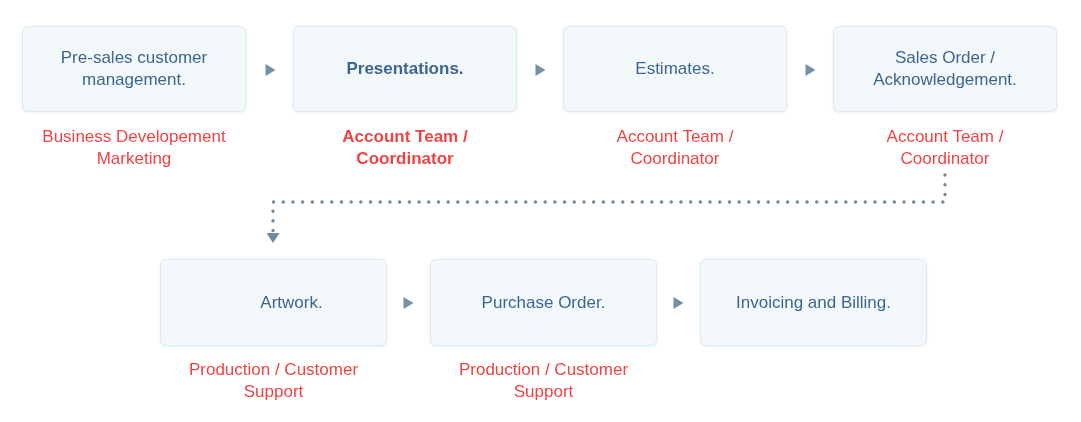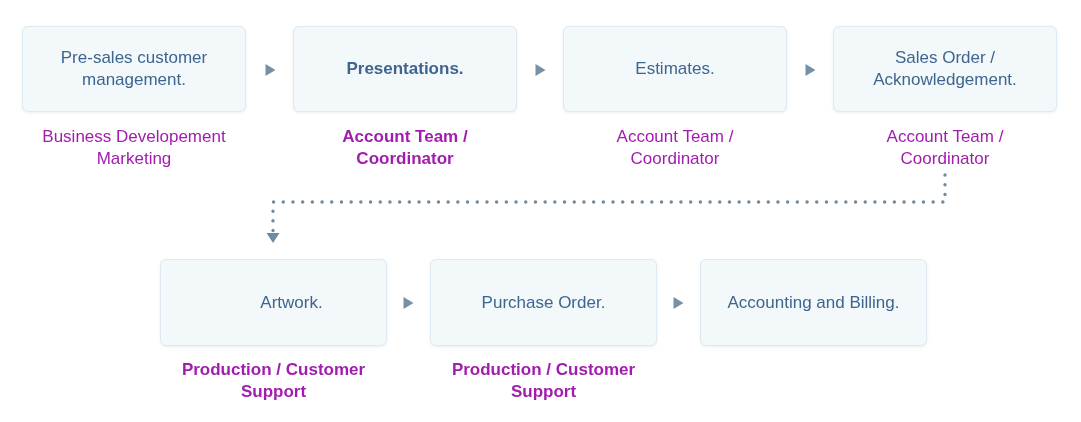--- a/index.html
+++ b/index.html
@@ -24,29 +24,29 @@
   }
   .box-title {
     color:#3e6590;
     font-size:17px;
     line-height:22px;
   }
   .owner {
     position:absolute;
     left:50%; transform:translateX(-50%);
     text-align:center;
-    color:#a21caf;
+    color:#ef4444;
     font-size:17px;
     line-height:22px;
   }
   .top-owner { top:100px; }
   .bottom-owner { top:100px; }
   .w210 { width:210px; }
   .w150 { width:150px; }
-  .w190 { width:190px;font-weight:bold; }
+  .w190 { width:190px; }
   .w220 { width:220px; }
   .step-arrow { position:absolute; }
   .connector { position:absolute; left:0; top:0; }
 </style>
 </head>
 <body>
 
 <div class="canvas">
 
   <div class="unit" style="left:22px; top:26px; width:224px;">
@@ -111,17 +111,17 @@
     </div>
     <div class="owner bottom-owner w190">Production / Customer Support</div>
   </div>
 
   <svg class="step-arrow" style="left:672px; top:296px;" width="13" height="14">
     <polygon points="1.5,1 11.5,7 1.5,13" fill="#7690a5"></polygon>
   </svg>
 
   <div class="unit" style="left:700px; top:259px; width:227px;">
     <div class="box" style="height:87px;">
-      <span class="box-title">Accounting and Billing.</span>
+      <span class="box-title">Invoicing and Billing.</span>
     </div>
   </div>
 
 </div>
 
 </body></html>

